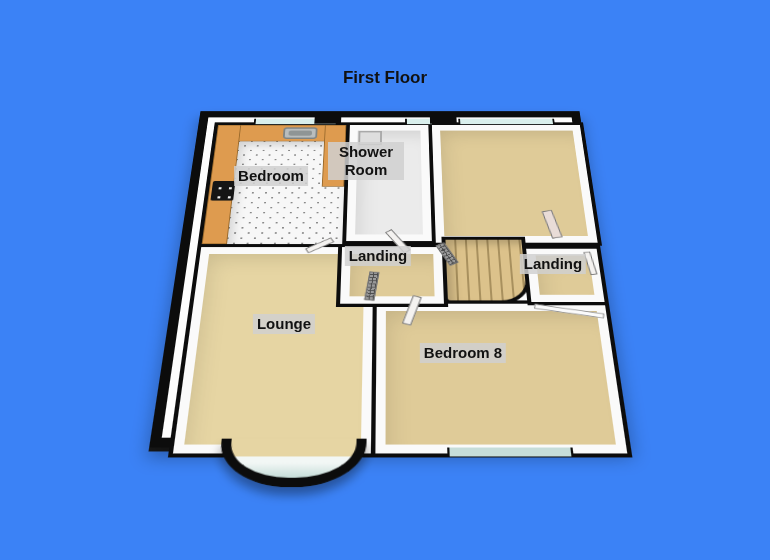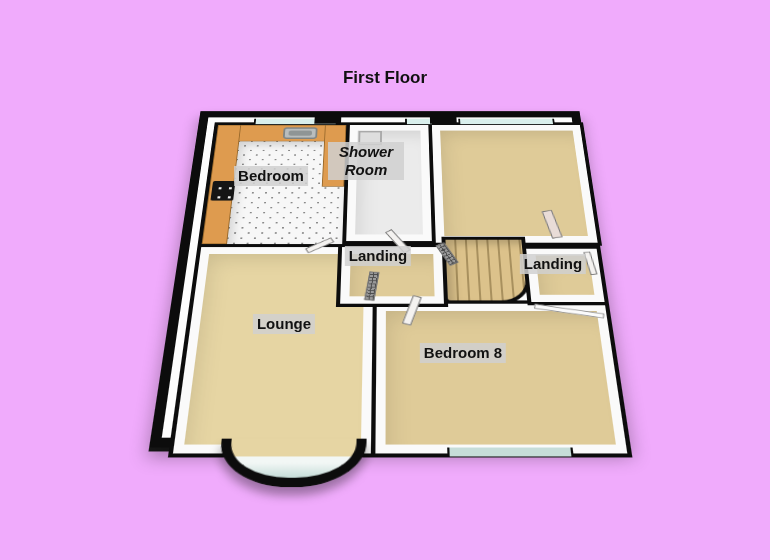--- a/index.html
+++ b/index.html
@@ -1,21 +1,21 @@
 <!DOCTYPE html>
 <html style="--wall: #0c0c0c; --wallface: #fafafa; --carpet: #dfcb98; --lounge-carpet: #e6d5a3; --counter: #de9b4f; --tread: #dcc28b; --glass: #d9efec; --bayglass: #c6ddd9; --labelbg: rgba(208,208,208,0.85);"><head>
 <meta charset="utf-8">
 <style>
   html,body{margin:0;padding:0;}
   body{
     width:770px;height:560px;overflow:hidden;background:#ffffff;
     font-family:"Liberation Sans", sans-serif;
     position:relative;
   }
-  .stage{position:absolute;left:0;top:0;width:770px;height:560px;background:#f0abfc;}
+  .stage{position:absolute;left:0;top:0;width:770px;height:560px;background:#3b82f6;}
 
   
   .plan{
     position:absolute;left:175px;top:38px;width:430px;height:480px;
     transform:perspective(1100px) rotateX(38deg);
     transform-origin:50% 50%;
   }
   .floor{
     position:absolute;left:0;top:0;width:430px;height:432px;box-sizing:border-box;
     border:10px solid var(--wall);background:#fdfdfd;
@@ -101,21 +101,21 @@
     position:absolute;transform:translate(-50%,-50%);
     font-weight:bold;font-size:15px;line-height:18px;color:#121212;
     background:var(--labelbg);padding:1px 4px;text-align:center;white-space:nowrap;
   }
   .lbl.wrap{white-space:normal;width:64px;padding:1px 6px;}
   .title{
     position:absolute;left:385px;top:78px;transform:translate(-50%,-50%);
     font-weight:bold;font-size:17px;color:#111;background:transparent;
   }
   .l-kitchen{left:271px;top:176px;}
-  .l-shower{left:366px;top:161px;font-style:italic;}
+  .l-shower{left:366px;top:161px;}
   .l-bedroom2{left:483px;top:176px;}
   .l-landing-left{left:378px;top:256px;}
   .l-landing-right{left:553px;top:264px;}
   .l-lounge{left:284px;top:324px;}
   .l-bedroom1{left:463px;top:353px;}
 </style>
 </head>
 <body>
 
 <div class="stage">

